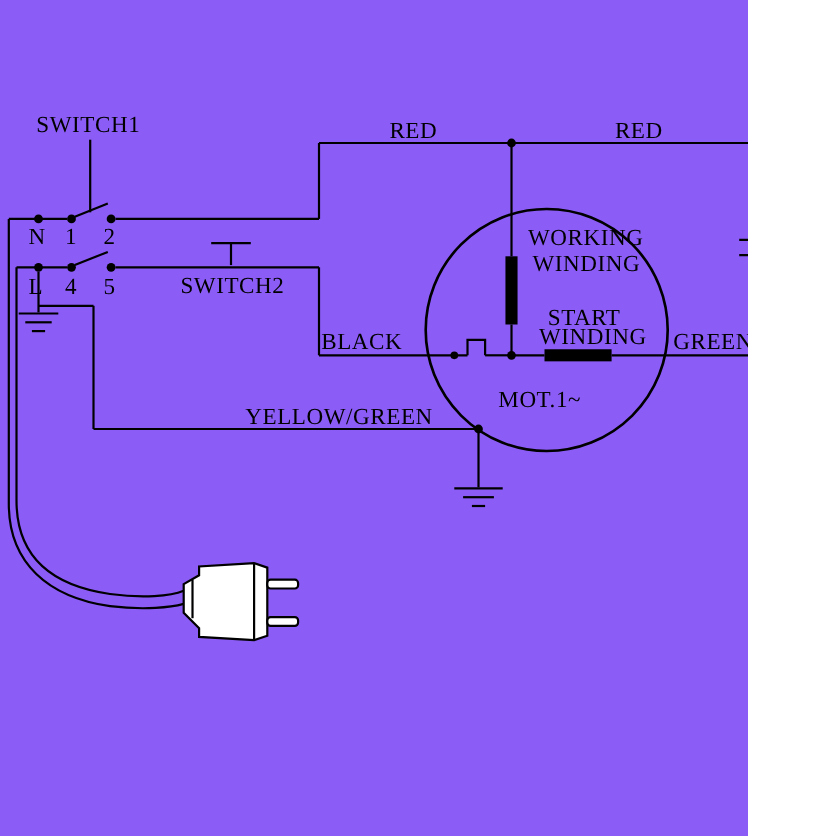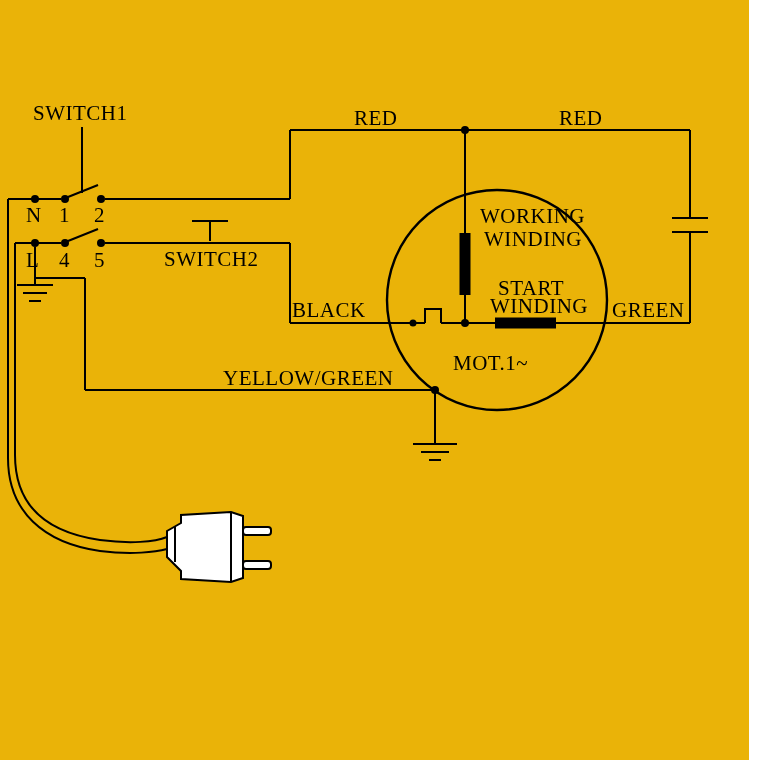--- a/index.html
+++ b/index.html
@@ -2,23 +2,23 @@
 <html><head>
 <meta charset="utf-8">
 <style>
   html, body {
     margin: 0;
     padding: 0;
     background: #ffffff;
   }
   .stage {
     position: relative;
-    width: 749px;
+    width: 680px;
     height: 760px;
-    background: #eab308;
+    background: #8b5cf6;
     overflow: hidden;
   }
   svg { display: block; }
   .wire {
     stroke: #000000;
     stroke-width: 2;
     fill: none;
     stroke-linecap: butt;
   }
   .wire-thin {

